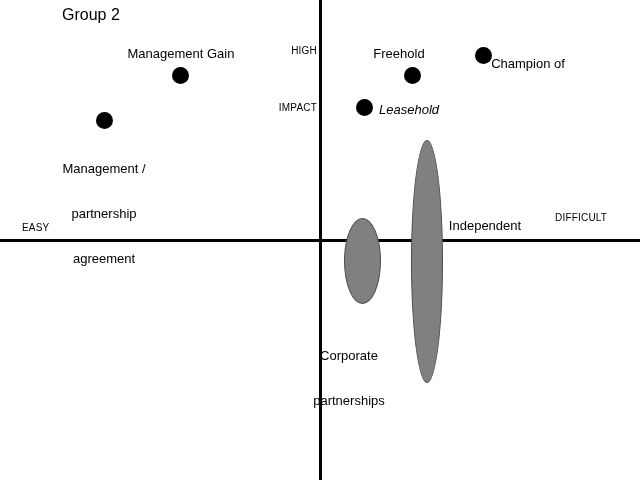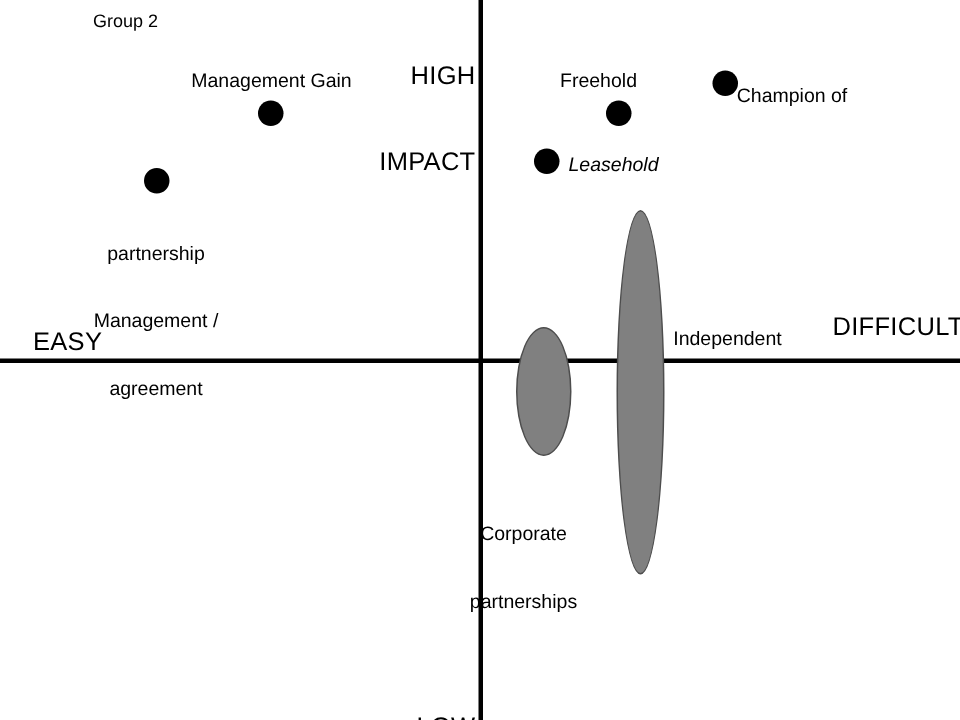--- a/index.html
+++ b/index.html
@@ -32,21 +32,21 @@
     left: 319px;
     top: 0;
     width: 3px;
     height: 480px;
     background: #000000;
   }
 
   
   .axis-label {
     position: absolute;
-    font-size: 17px;
+    font-size: 10px;
     line-height: 19px;
     white-space: pre;
     letter-spacing: 0.2px;
   }
   .axis-label.easy      { left: 22px;  top: 218px; }
   .axis-label.difficult { left: 555px; top: 208px; }
   .axis-label.high {
     left: 200px; top: 3px;
     width: 117px;
     text-align: right;
@@ -55,21 +55,21 @@
     left: 200px; top: 437px;
     width: 117px;
     text-align: right;
   }
 
   
   .group-title {
     position: absolute;
     left: 62px;
     top: 5px;
-    font-size: 12px;
+    font-size: 16px;
     line-height: 19px;
     white-space: nowrap;
   }
 
   
   .dot {
     position: absolute;
     background: #000000;
     border-radius: 50%;
   }
@@ -142,22 +142,22 @@
 
   <div class="dot freehold"></div>
 
   <div class="dot leasehold"></div>
 
   <div class="dot champion"></div>
 
   <div class="item-label centered label-development-gain">Management Gain</div>
 
   <div class="item-label centered label-management">
+    <div>Management /</div>
     <div>partnership</div>
-    <div>Management /</div>
     <div>agreement</div>
   </div>
 
   <div class="item-label centered label-freehold">Freehold</div>
 
   <div class="item-label left label-leasehold">Leasehold</div>
 
   <div class="item-label centered label-champion">
     <div>Champion of</div>
   </div>

